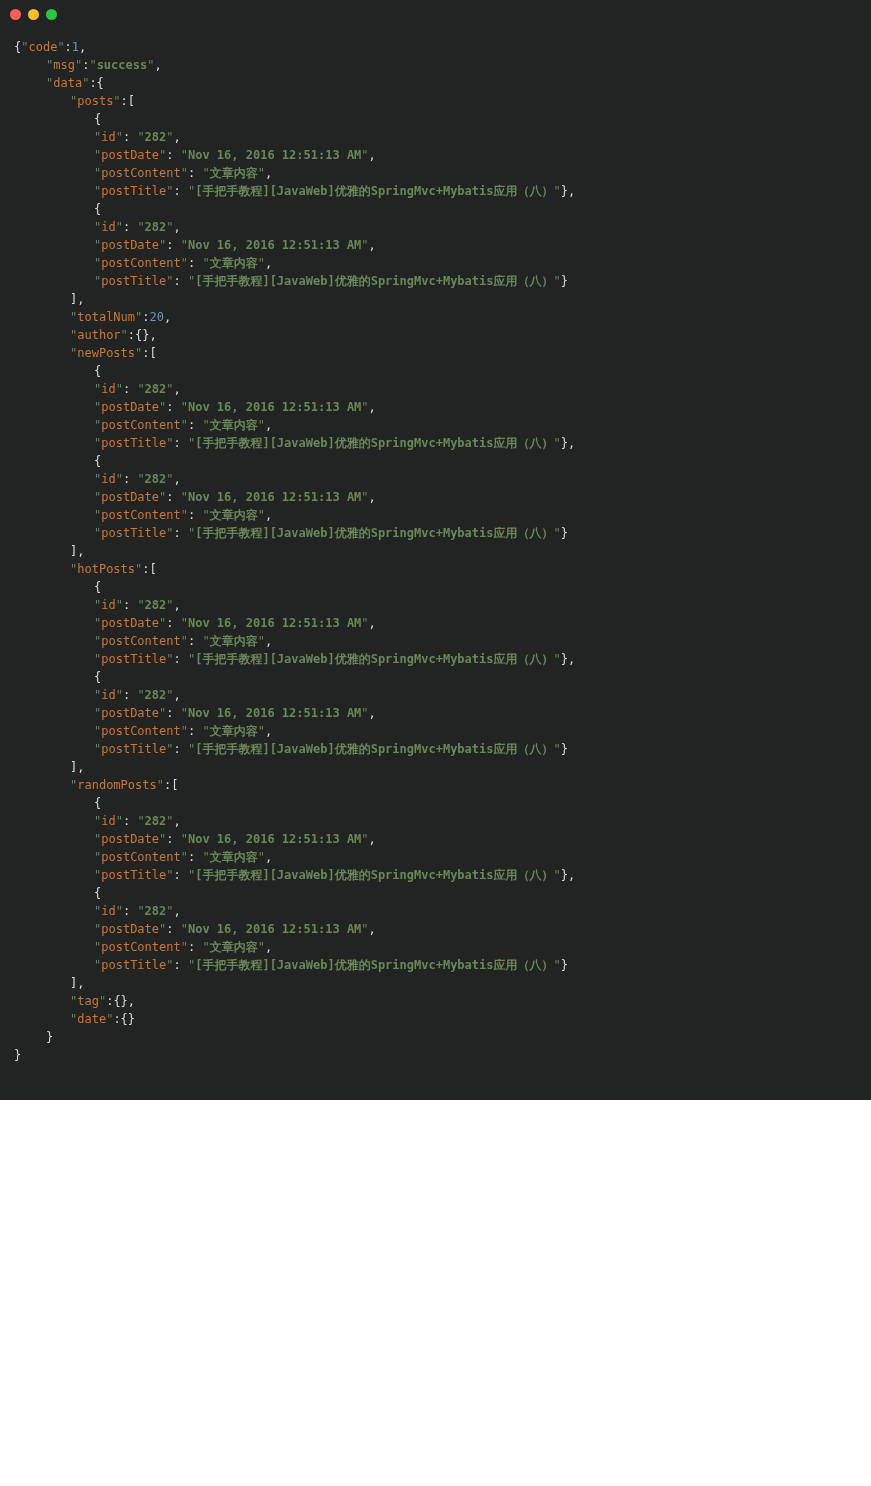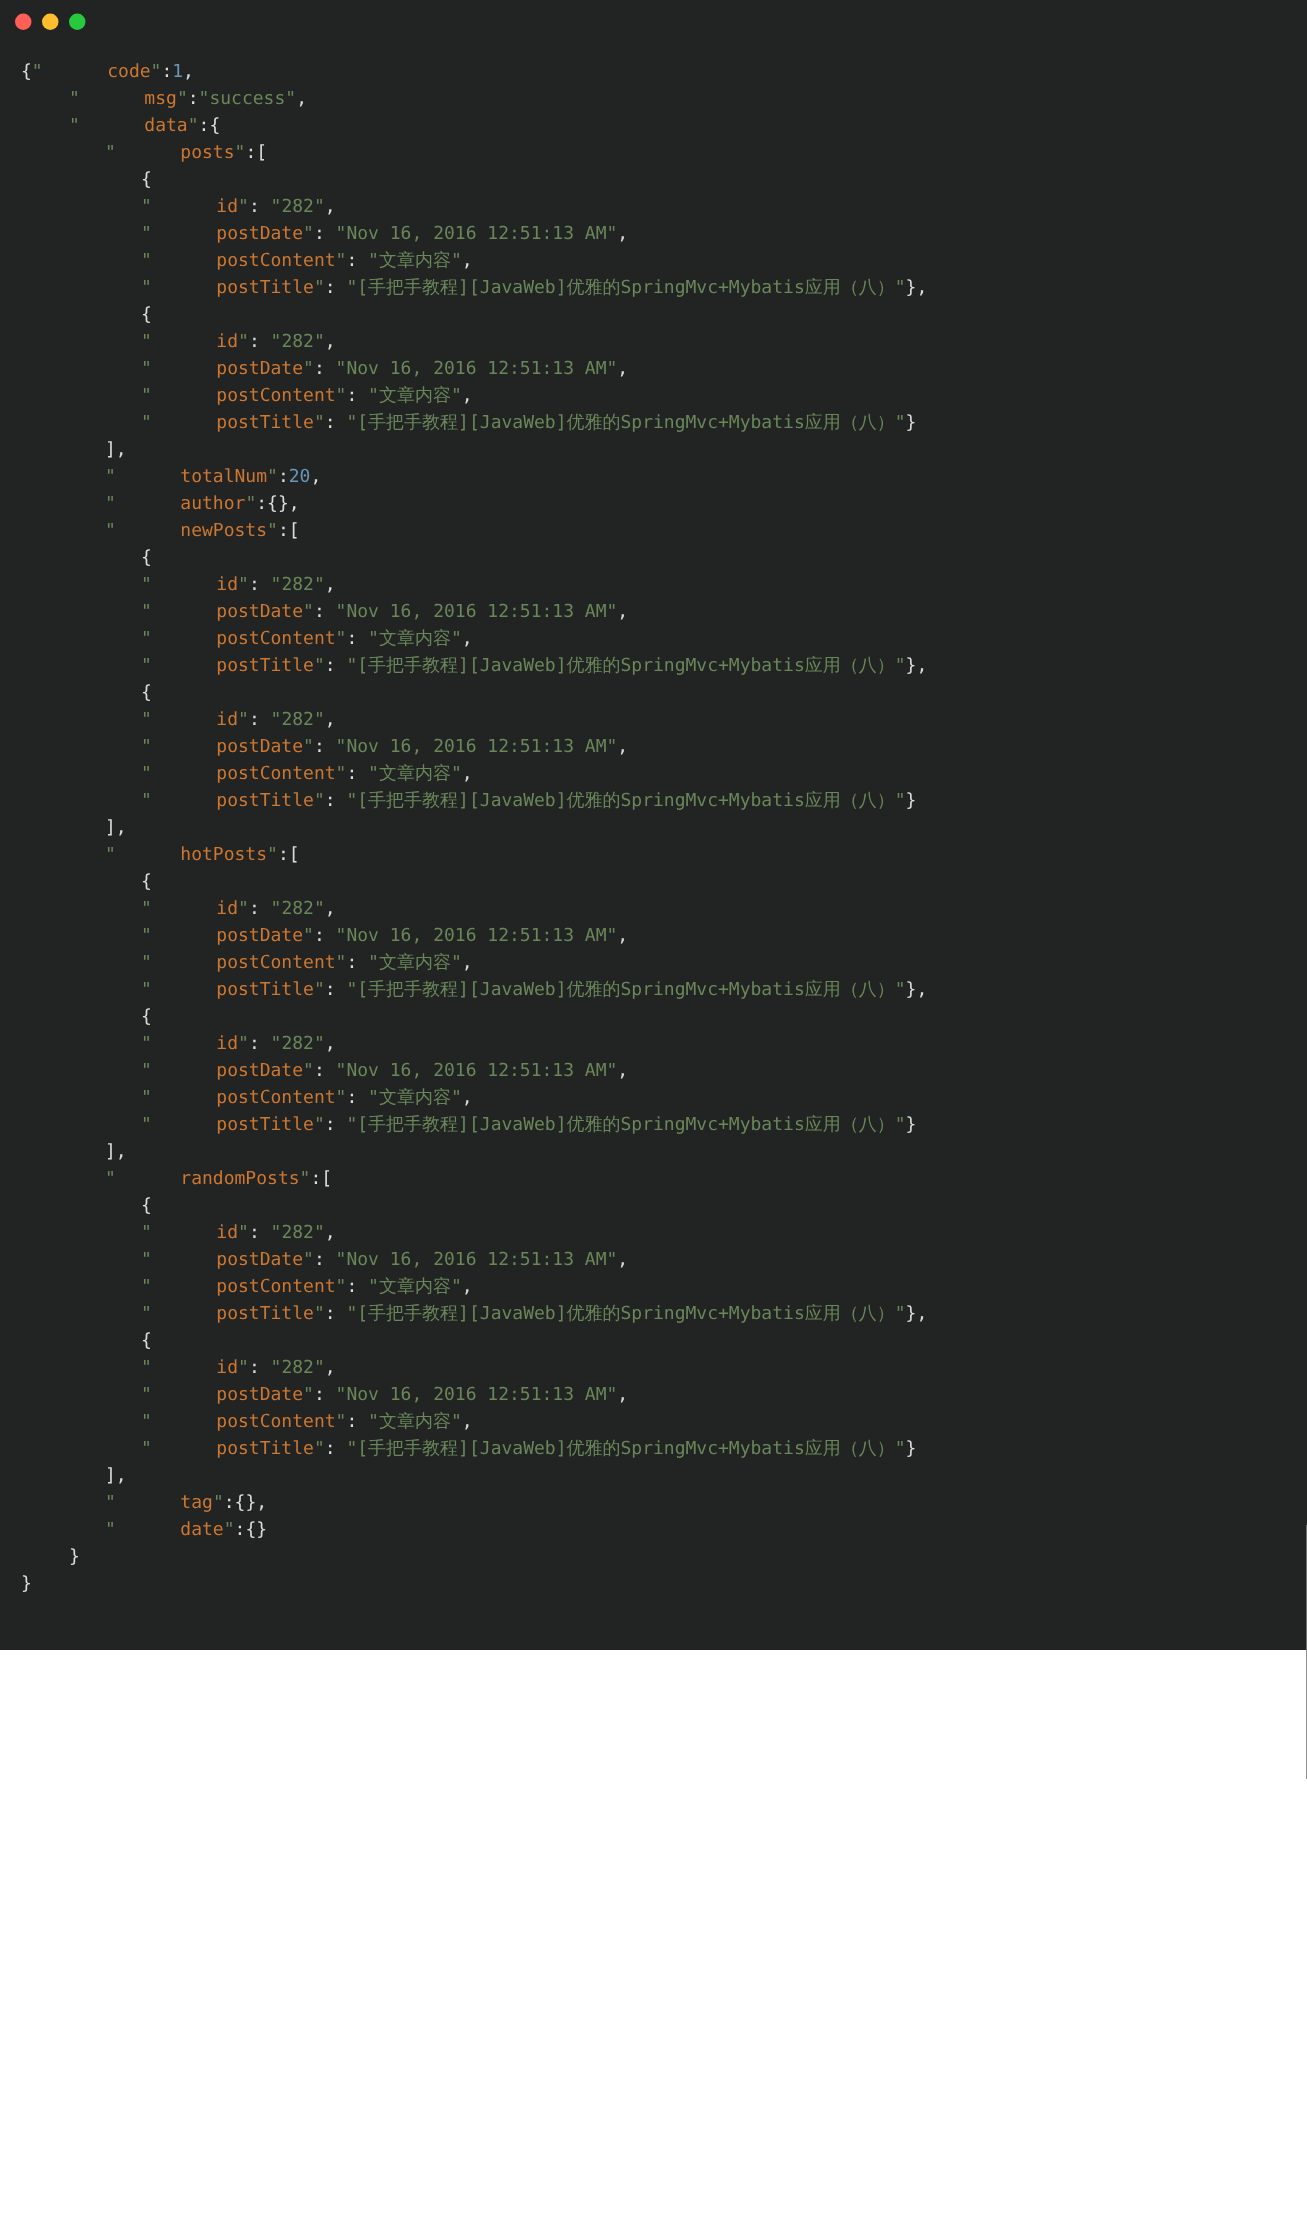--- a/index.html
+++ b/index.html
@@ -31,22 +31,22 @@
   }
   .dot.red { background: #ff5f56; }
   .dot.yellow { background: #ffbd2e; }
   .dot.green { background: #27c93f; }
   .code {
     padding: 10px 14px 6px 14px;
     white-space: pre;
   }
   
   .p  { color: #dcdcdc; }      
-  .k  { color: #cc7832; margin-left: 43px; }      
-  .s  { color: #6a8759; }      
+  .k  { color: #cc7832; }      
+  .s  { color: #6a8759; font-weight: bold; }      
   .q  { color: #6a8759; }      
   .n  { color: #6897bb; }      
   .line { display: block; min-height: 18px; }
   .i1 { padding-left: 32px; }
   .i2 { padding-left: 56px; }
   .i3 { padding-left: 80px; }
 </style>
 </head>
 <body>
 

